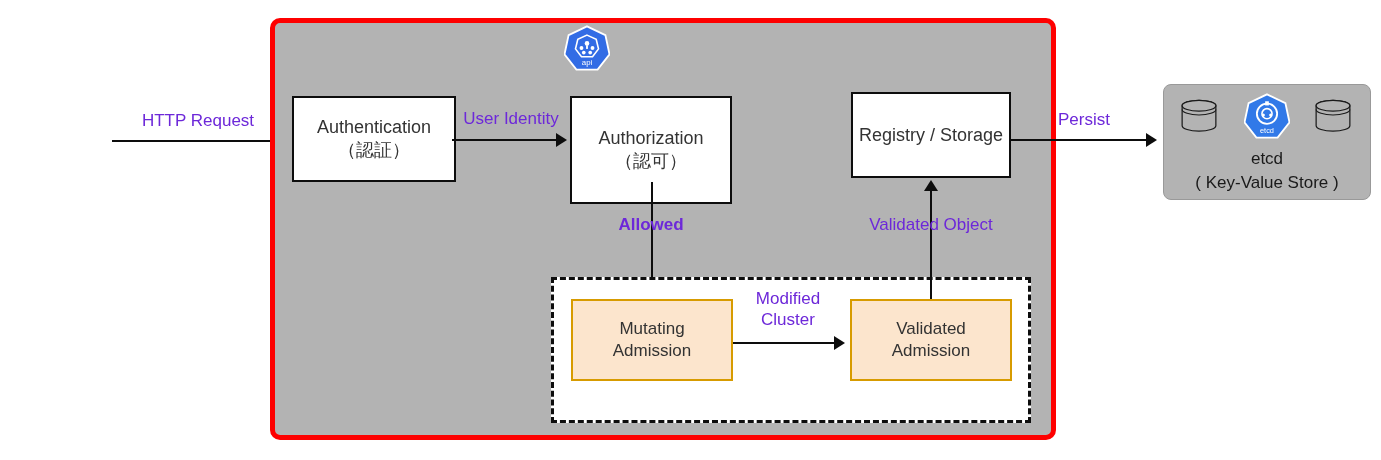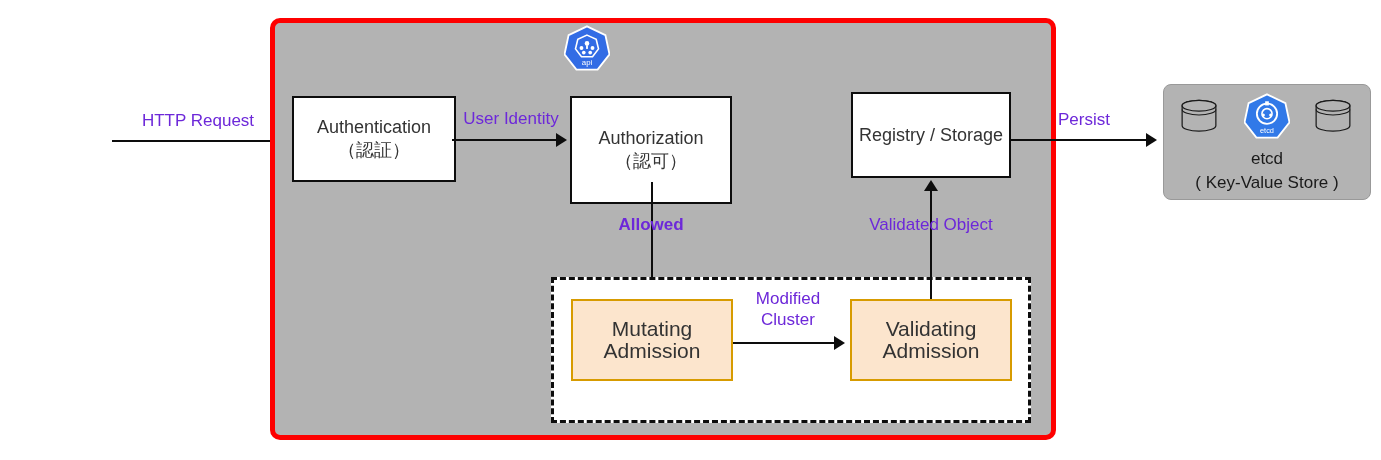--- a/index.html
+++ b/index.html
@@ -151,21 +151,21 @@
   }
   .adm-box {
     position: absolute;
     background: #fce5cd;
     border: 2px solid #d79b00;
     box-sizing: border-box;
     display: flex;
     align-items: center;
     justify-content: center;
     text-align: center;
-    font-size: 21px;
+    font-size: 17px;
     line-height: 22px;
     color: #333333;
     white-space: pre-line;
   }
   #box-mutating { left: 571px; top: 299px; width: 162px; height: 82px; }
   #box-validating { left: 850px; top: 299px; width: 162px; height: 82px; }
 
   
   #etcd-box {
     left: 1163px; top: 84px;
@@ -228,21 +228,21 @@
 （認可）</div>
 
   <div class="arrow-line arrow-v abs" style="left:651px; top:182px; height:107px;"></div>
   <div class="arrow-head ah-down abs" style="left:645px; top:287px;"></div>
   <div class="edge-label abs" style="left:605px; top:214px; width:92px;font-weight:bold;">Allowed</div>
 
   <div class="abs" id="admission-group"></div>
 
   <div class="adm-box" id="box-mutating">Mutating
 Admission</div>
-  <div class="adm-box" id="box-validating">Validating
+  <div class="adm-box" id="box-validating">Validated
 Admission</div>
 
   <div class="arrow-line arrow-h abs" style="left:733px; top:342px; width:103px;"></div>
   <div class="arrow-head ah-right abs" style="left:834px; top:336px;"></div>
   <div class="edge-label abs" style="left:738px; top:288px; width:100px;">Modified
 Cluster</div>
 
   <div class="arrow-line arrow-v abs" style="left:930px; top:190px; height:109px;"></div>
   <div class="arrow-head ah-up abs" style="left:924px; top:180px;"></div>
   <div class="edge-label abs" style="left:860px; top:214px; width:142px;">Validated Object</div>

